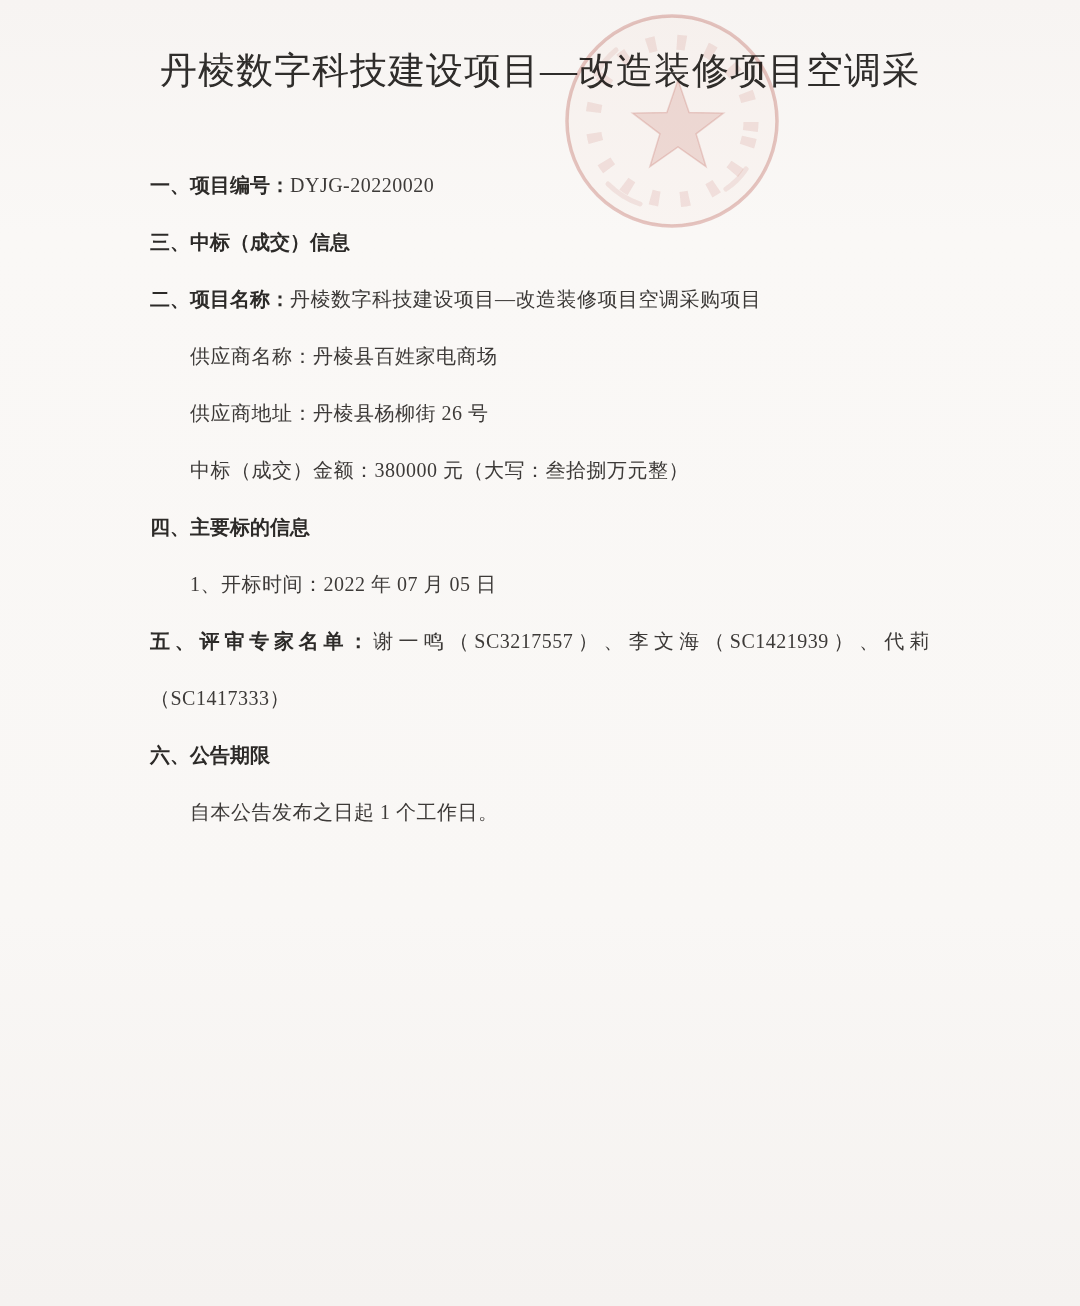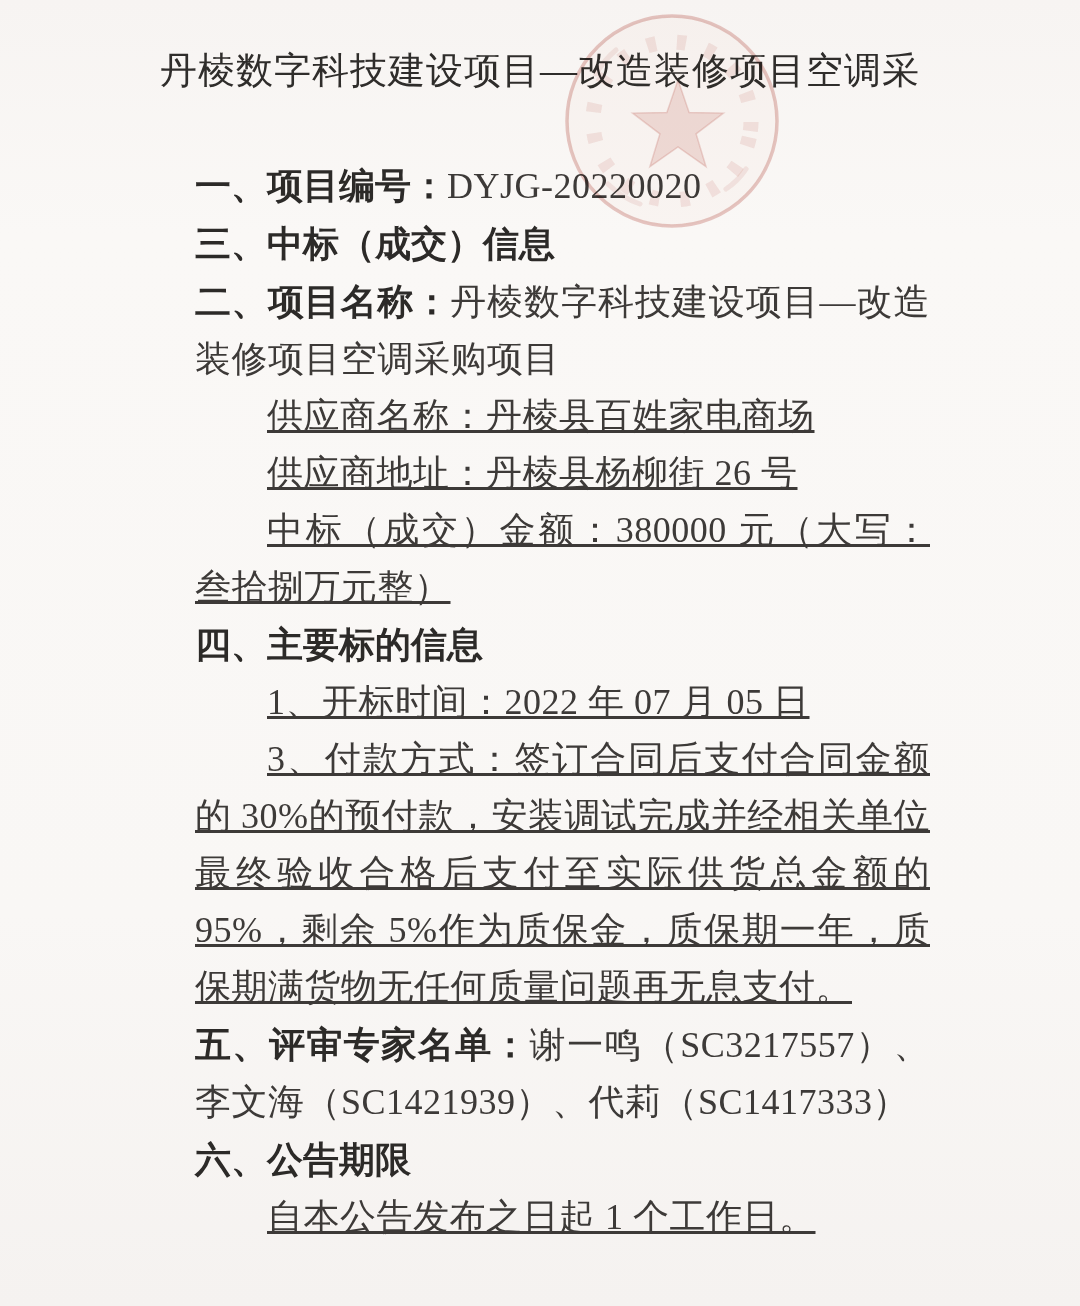--- a/index.html
+++ b/index.html
@@ -28,29 +28,28 @@
     text-align: center;
     font-size: 37px;
     line-height: 52px;
     font-weight: 400;
     color: #2f2d2b;
     letter-spacing: 1px;
   }
   .title .tline { display: block; }
   .body-text { margin-top: 60px; }
   .body-text p {
-    font-size: 36px;
+    font-size: 20px;
     line-height: 57px;
     text-align: justify;
     text-justify: inter-character;
     color: #3d3a38;
     letter-spacing: 0.5px;
-    margin-left: 45px;
   }
-  .indent { text-indent: 2em; text-decoration: underline; }
+  .indent { text-indent: 2em; }
   .hd {
     font-family: "Liberation Sans", "DejaVu Sans", sans-serif;
     font-weight: 700;
     color: #2c2a28;
     letter-spacing: 0;
   }
   .seal {
     position: absolute;
     left: 556px;
     top: 4px;
@@ -85,21 +84,20 @@
 
       <p class="indent">供应商地址：丹棱县杨柳街 26 号</p>
 
       <p class="indent">中标（成交）金额：380000 元（大写：叁拾捌万元整）</p>
 
       <p><span class="hd">四、主要标的信息</span></p>
 
       <p class="indent">1、开标时间：2022 年 07 月 05 日</p>
 
 
-      <p class="indent">3、付款方式：签订合同后支付合同金额的 30%的预付款，安装调试完成并经相关单位最终验收合格后支付至实际供货总金额的 95%，剩余 5%作为质保金，质保期一年，质保期满货物无任何质量问题再无息支付。</p>
 
       <p><span class="hd">五、评审专家名单：</span><span>谢一鸣（SC3217557）、李文海（SC1421939）、代莉（SC1417333）</span></p>
 
       <p><span class="hd">六、公告期限</span></p>
 
       <p class="indent">自本公告发布之日起 1 个工作日。</p>
 
     </div>
   </div>
 

